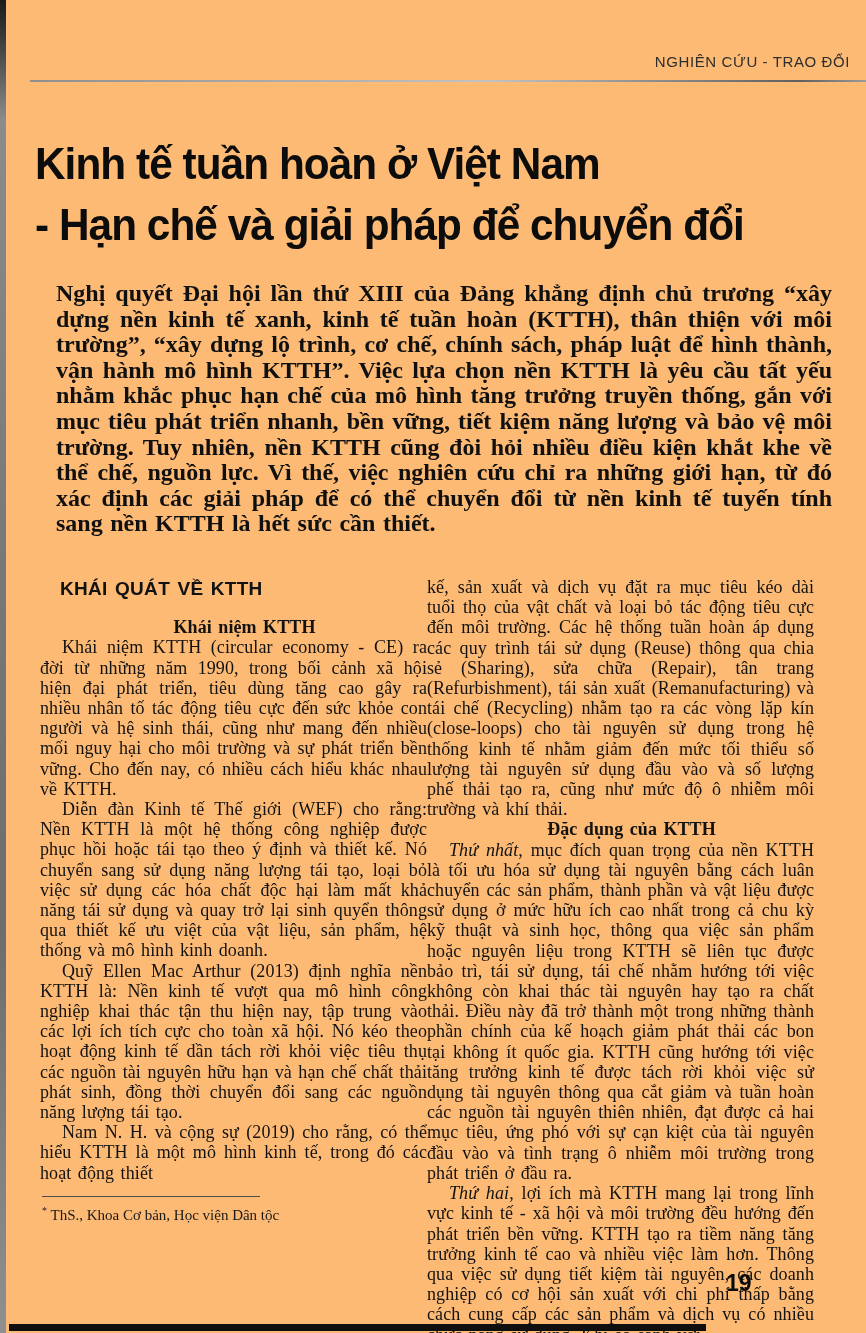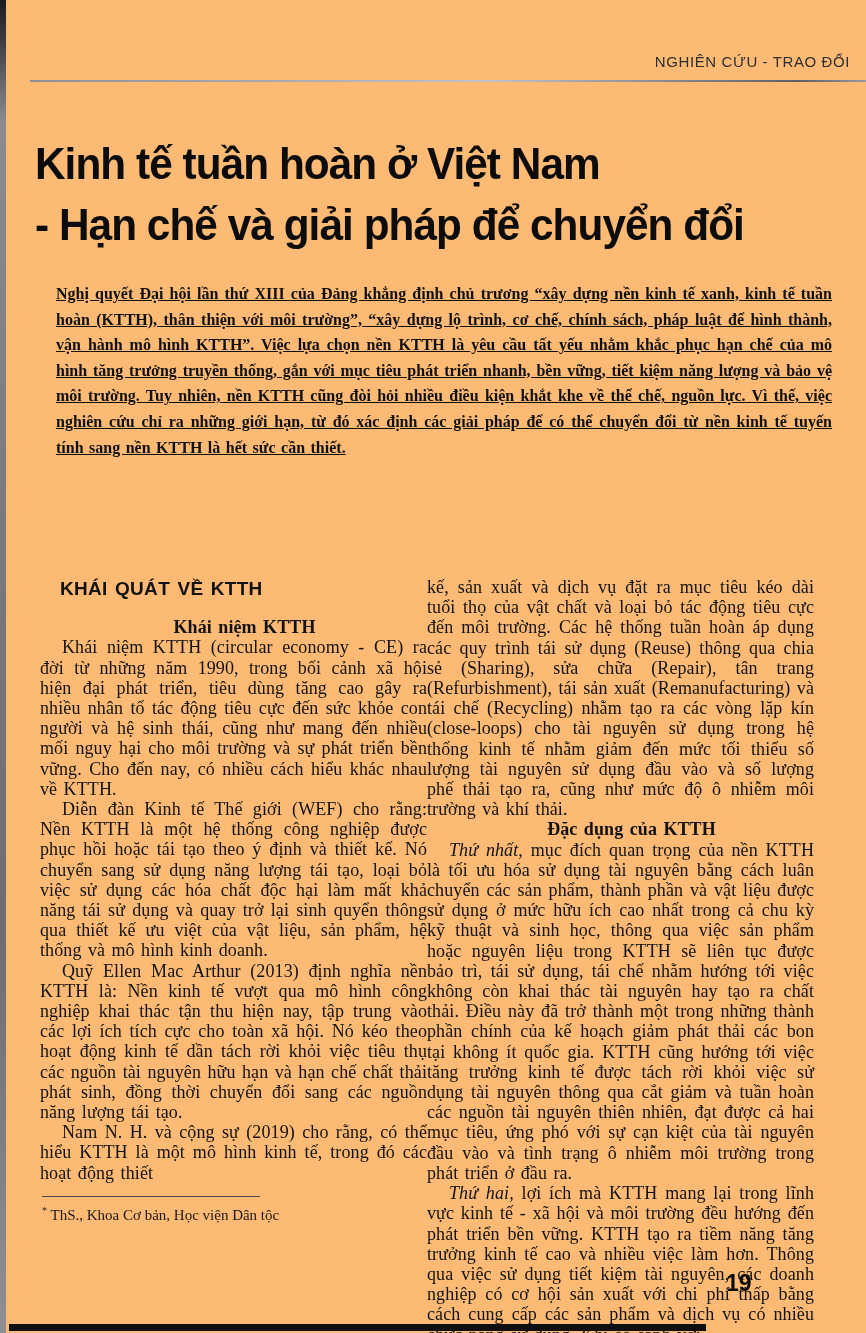--- a/index.html
+++ b/index.html
@@ -32,21 +32,21 @@
   .title .tline{display:block;transform:scaleX(.94);transform-origin:left;white-space:nowrap;}
   .author{
     position:absolute;top:244px;left:100px;width:645px;text-align:right;
     font-family:"Liberation Sans",sans-serif;font-weight:bold;font-size:13.5px;letter-spacing:.6px;
   }
   .author sup{font-size:9px;vertical-align:super;}
   
   .abstract{
     position:absolute;top:281px;left:56px;width:776px;
     font-family:"Liberation Serif",serif;font-weight:bold;
-    font-size:16px;line-height:25.6px;text-align:justify;word-spacing:1.5px;color:#101010;text-decoration:underline;
+    font-size:24px;line-height:25.6px;text-align:justify;word-spacing:1.5px;color:#101010;
   }
   
   .columns{position:absolute;top:540px;left:40px;width:792px;display:flex;margin-top:37px;}
   .col{
     width:387px;flex:0 0 387px;
     font-family:"Liberation Serif",serif;font-size:18px;line-height:20.2px;
     text-align:justify;word-spacing:1.8px;letter-spacing:.1px;color:#121212;
   }
   .col p{margin:0;text-indent:22px;}
   .col p.no-indent{text-indent:0;}

